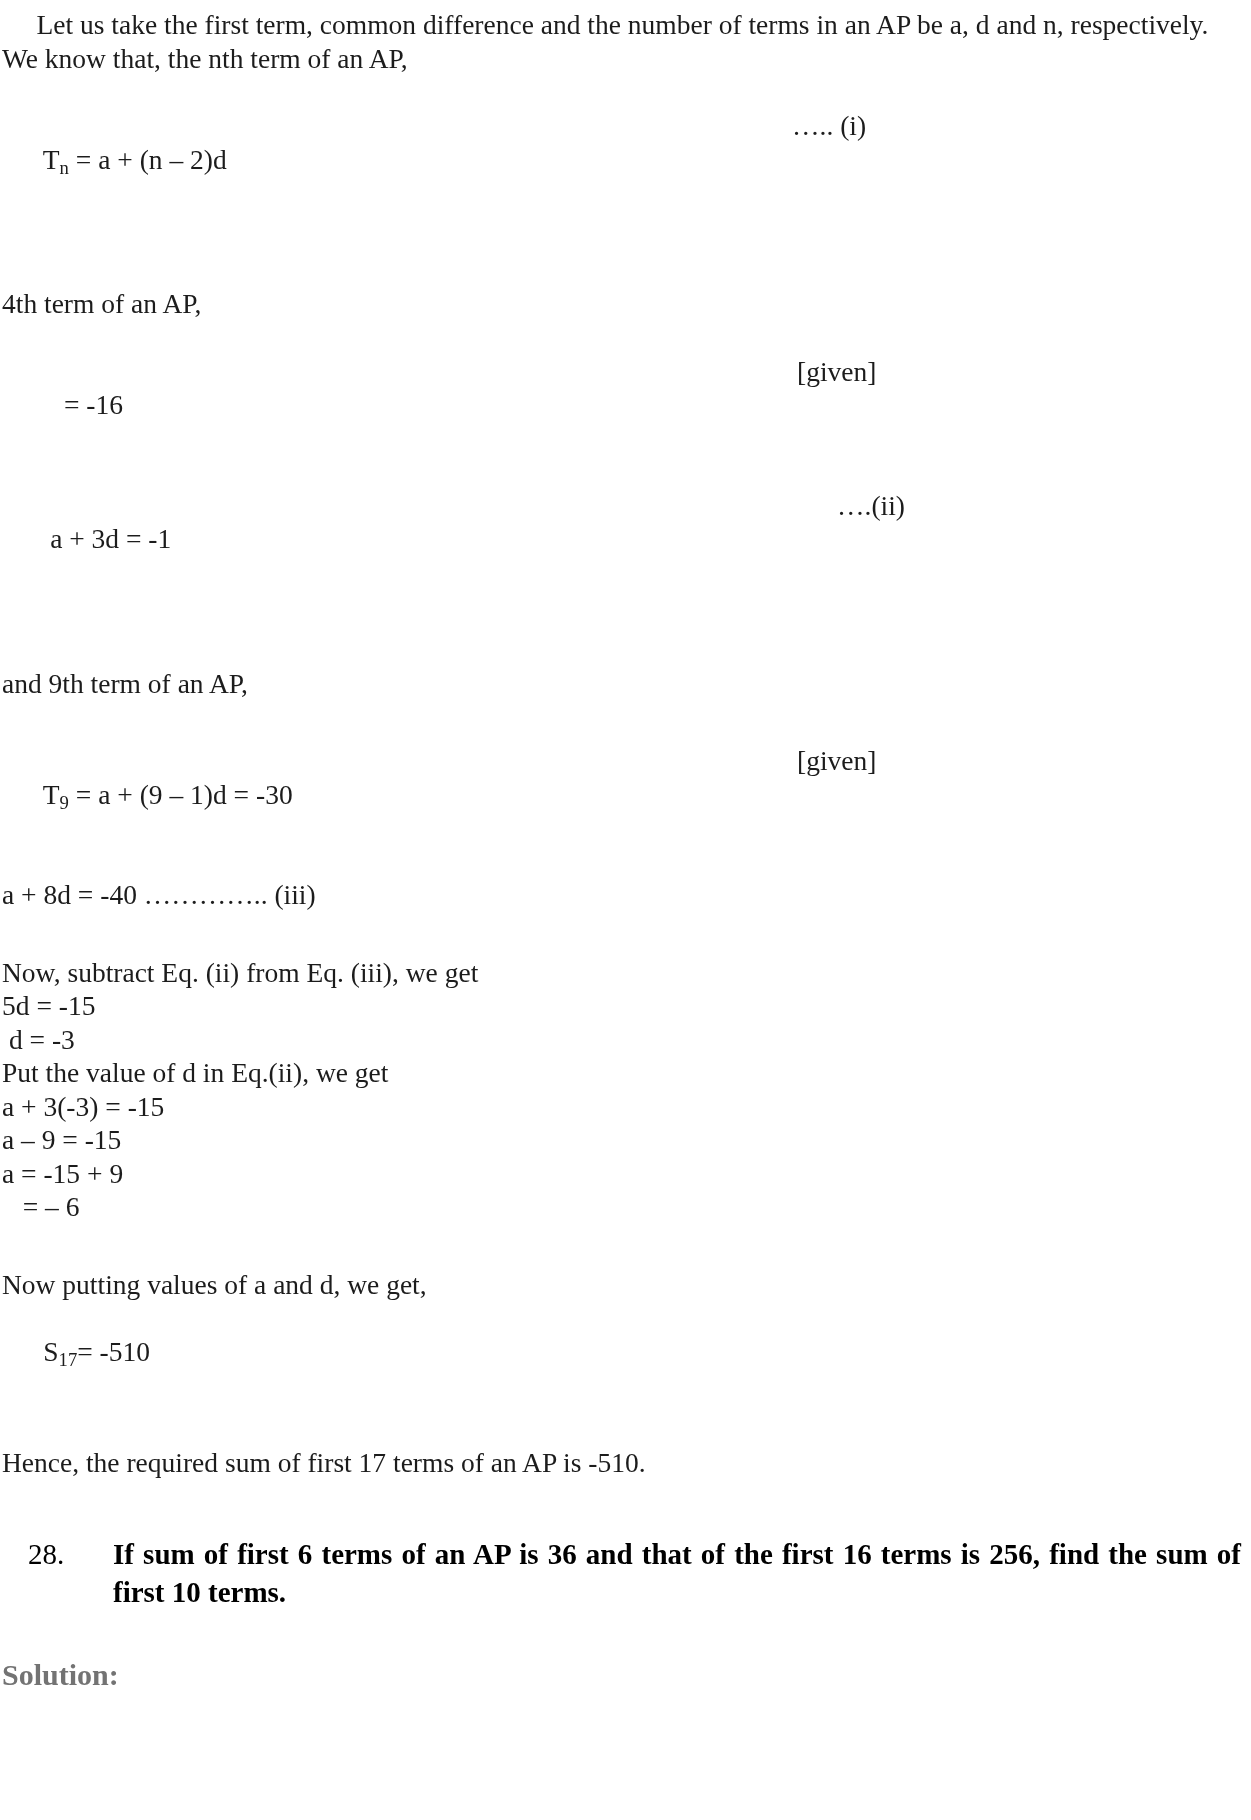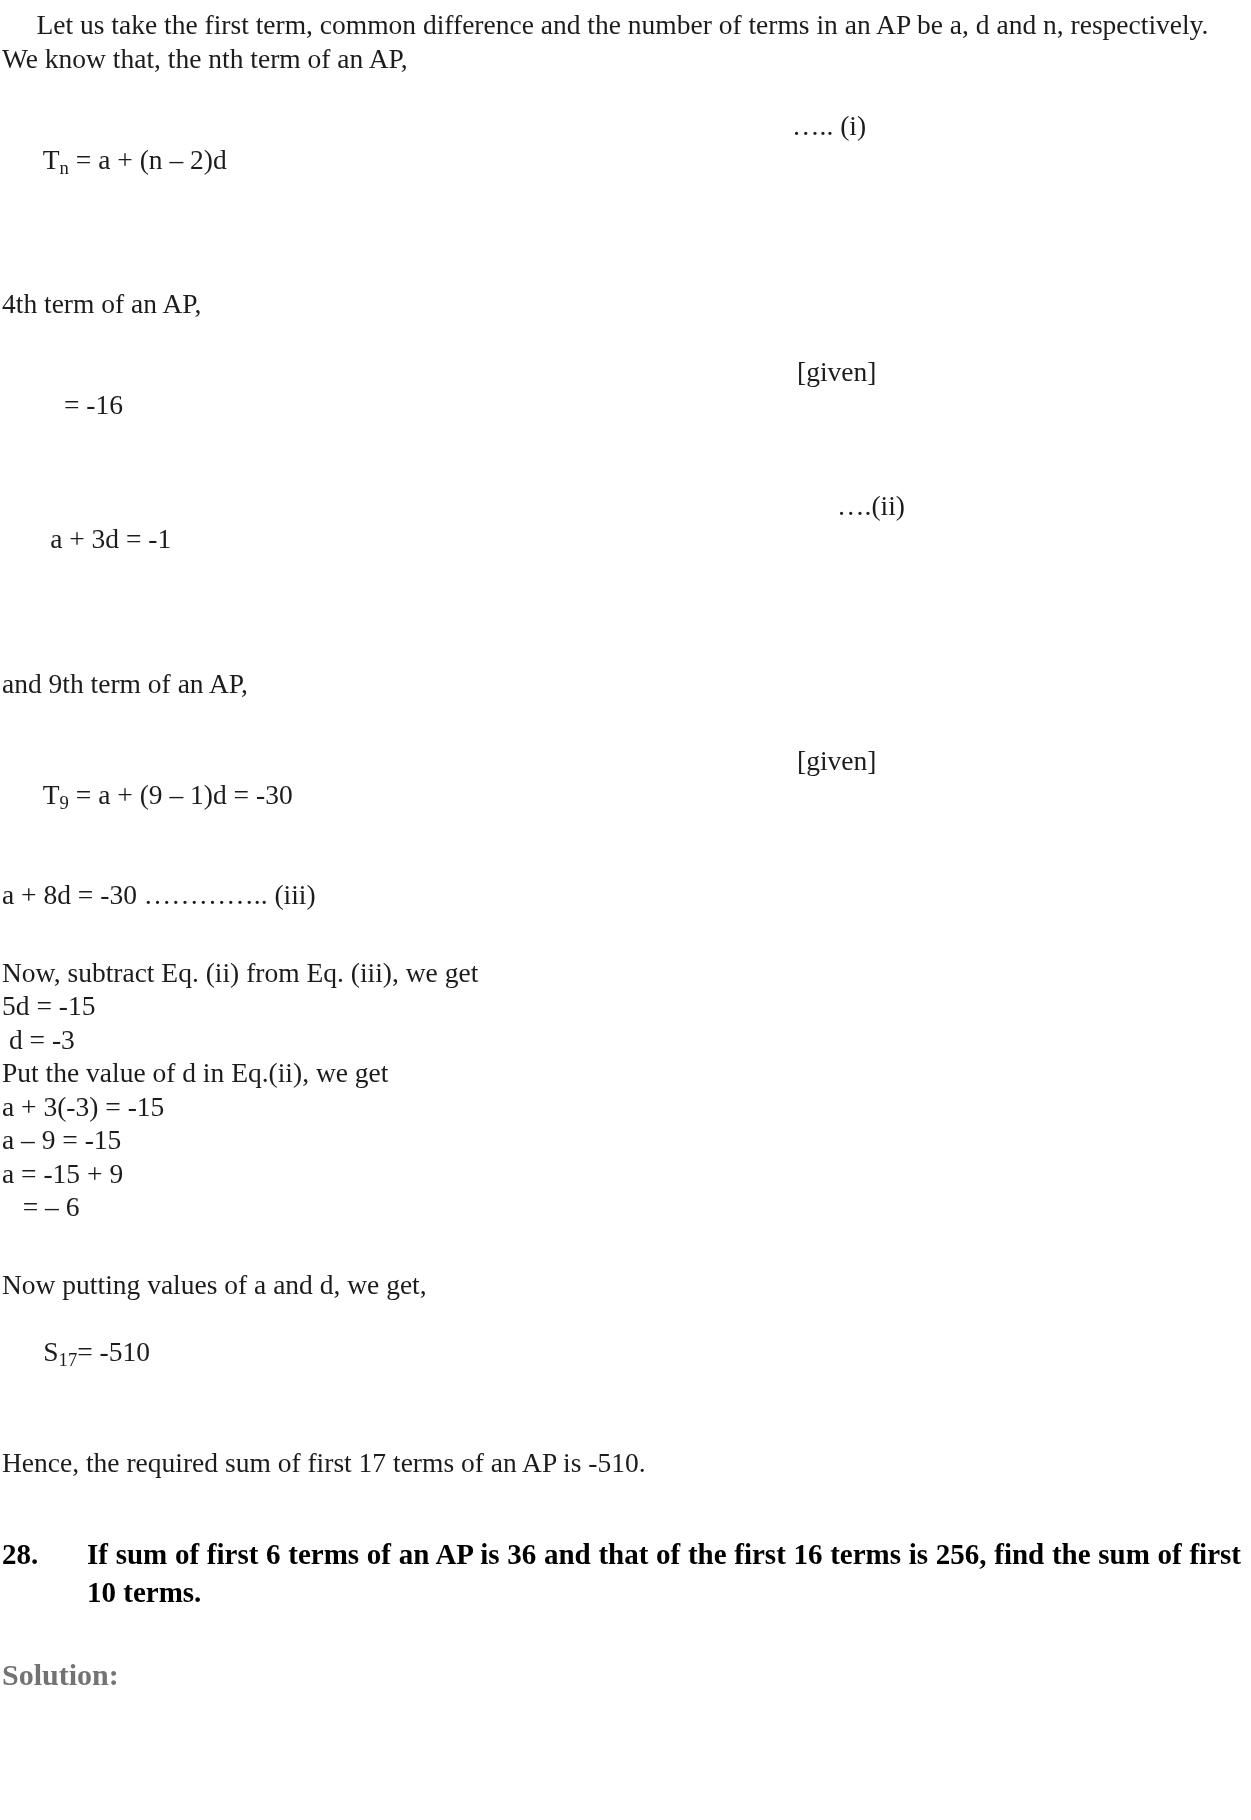--- a/index.html
+++ b/index.html
@@ -68,21 +68,22 @@
     display: flex;
     align-items: flex-start;
     font-weight: bold;
     font-size: 29px;
     line-height: 38px;
     color: #000;
   }
   .q-num {
     width: 85px;
     flex: 0 0 85px;
-    font-weight: bold;
+    font-weight: normal;
+    margin-left: 26px;
   }
   .q-text {
     flex: 1 1 auto;
     text-align: justify;
     text-justify: inter-word;
     padding-right: 2px;
   }
   .sec-heading {
     font-weight: bold;
     font-size: 30px;
@@ -127,21 +128,21 @@
     <div class="spacer-lg"></div>
 
     <div class="line">and 9th term of an AP,</div>
 
     <div class="spacer-lg"></div>
 
     <div class="line">
       <span>T</span><sub>9</sub><span> = a + (9 – 1)d = -30</span>
       <span class="ref ref-given">[given]</span>
     </div>
-    <div class="line">a + 8d = -30 ………….. (iii)</div>
+    <div class="line">a + 8d = -40 ………….. (iii)</div>
 
     <div class="spacer-lg"></div>
 
     <div class="line">Now, subtract Eq. (ii) from Eq. (iii), we get</div>
     <div class="line">5d = -15</div>
     <div class="line"> d = -3</div>
     <div class="line">Put the value of d in Eq.(ii), we get</div>
     <div class="line">a + 3(-3) = -15</div>
     <div class="line">a – 9 = -15</div>
     <div class="line">a = -15 + 9</div>

